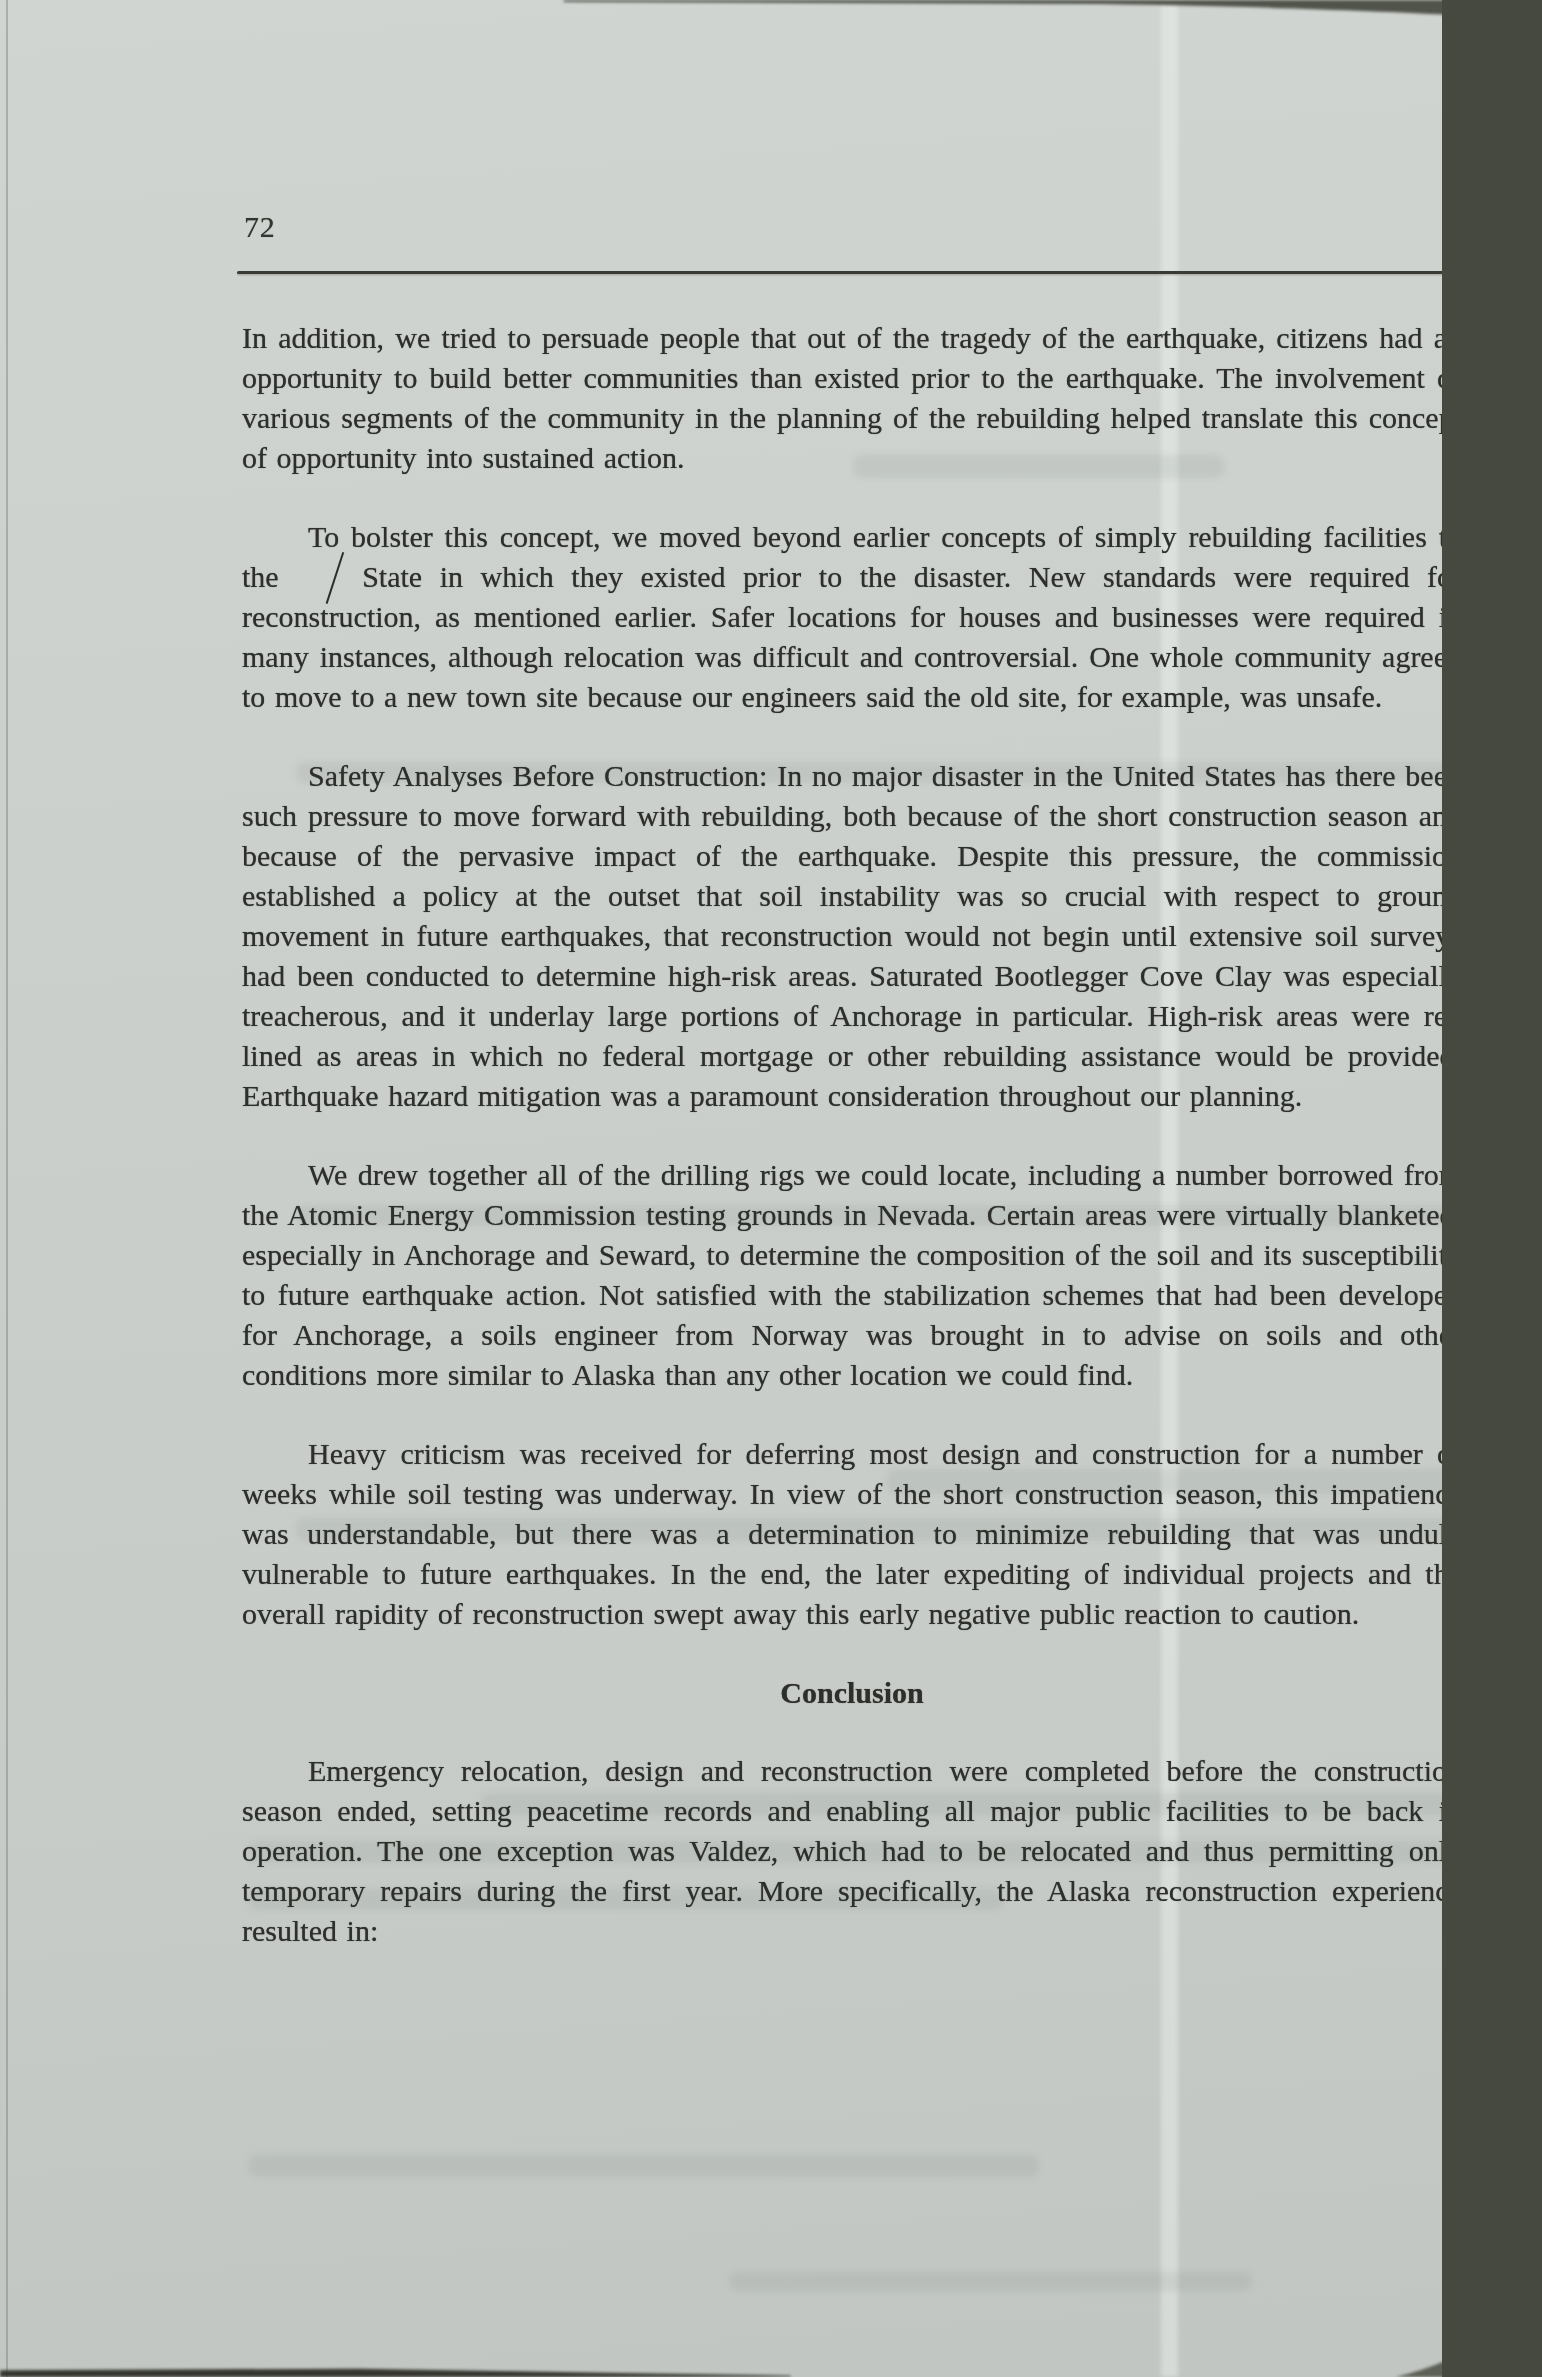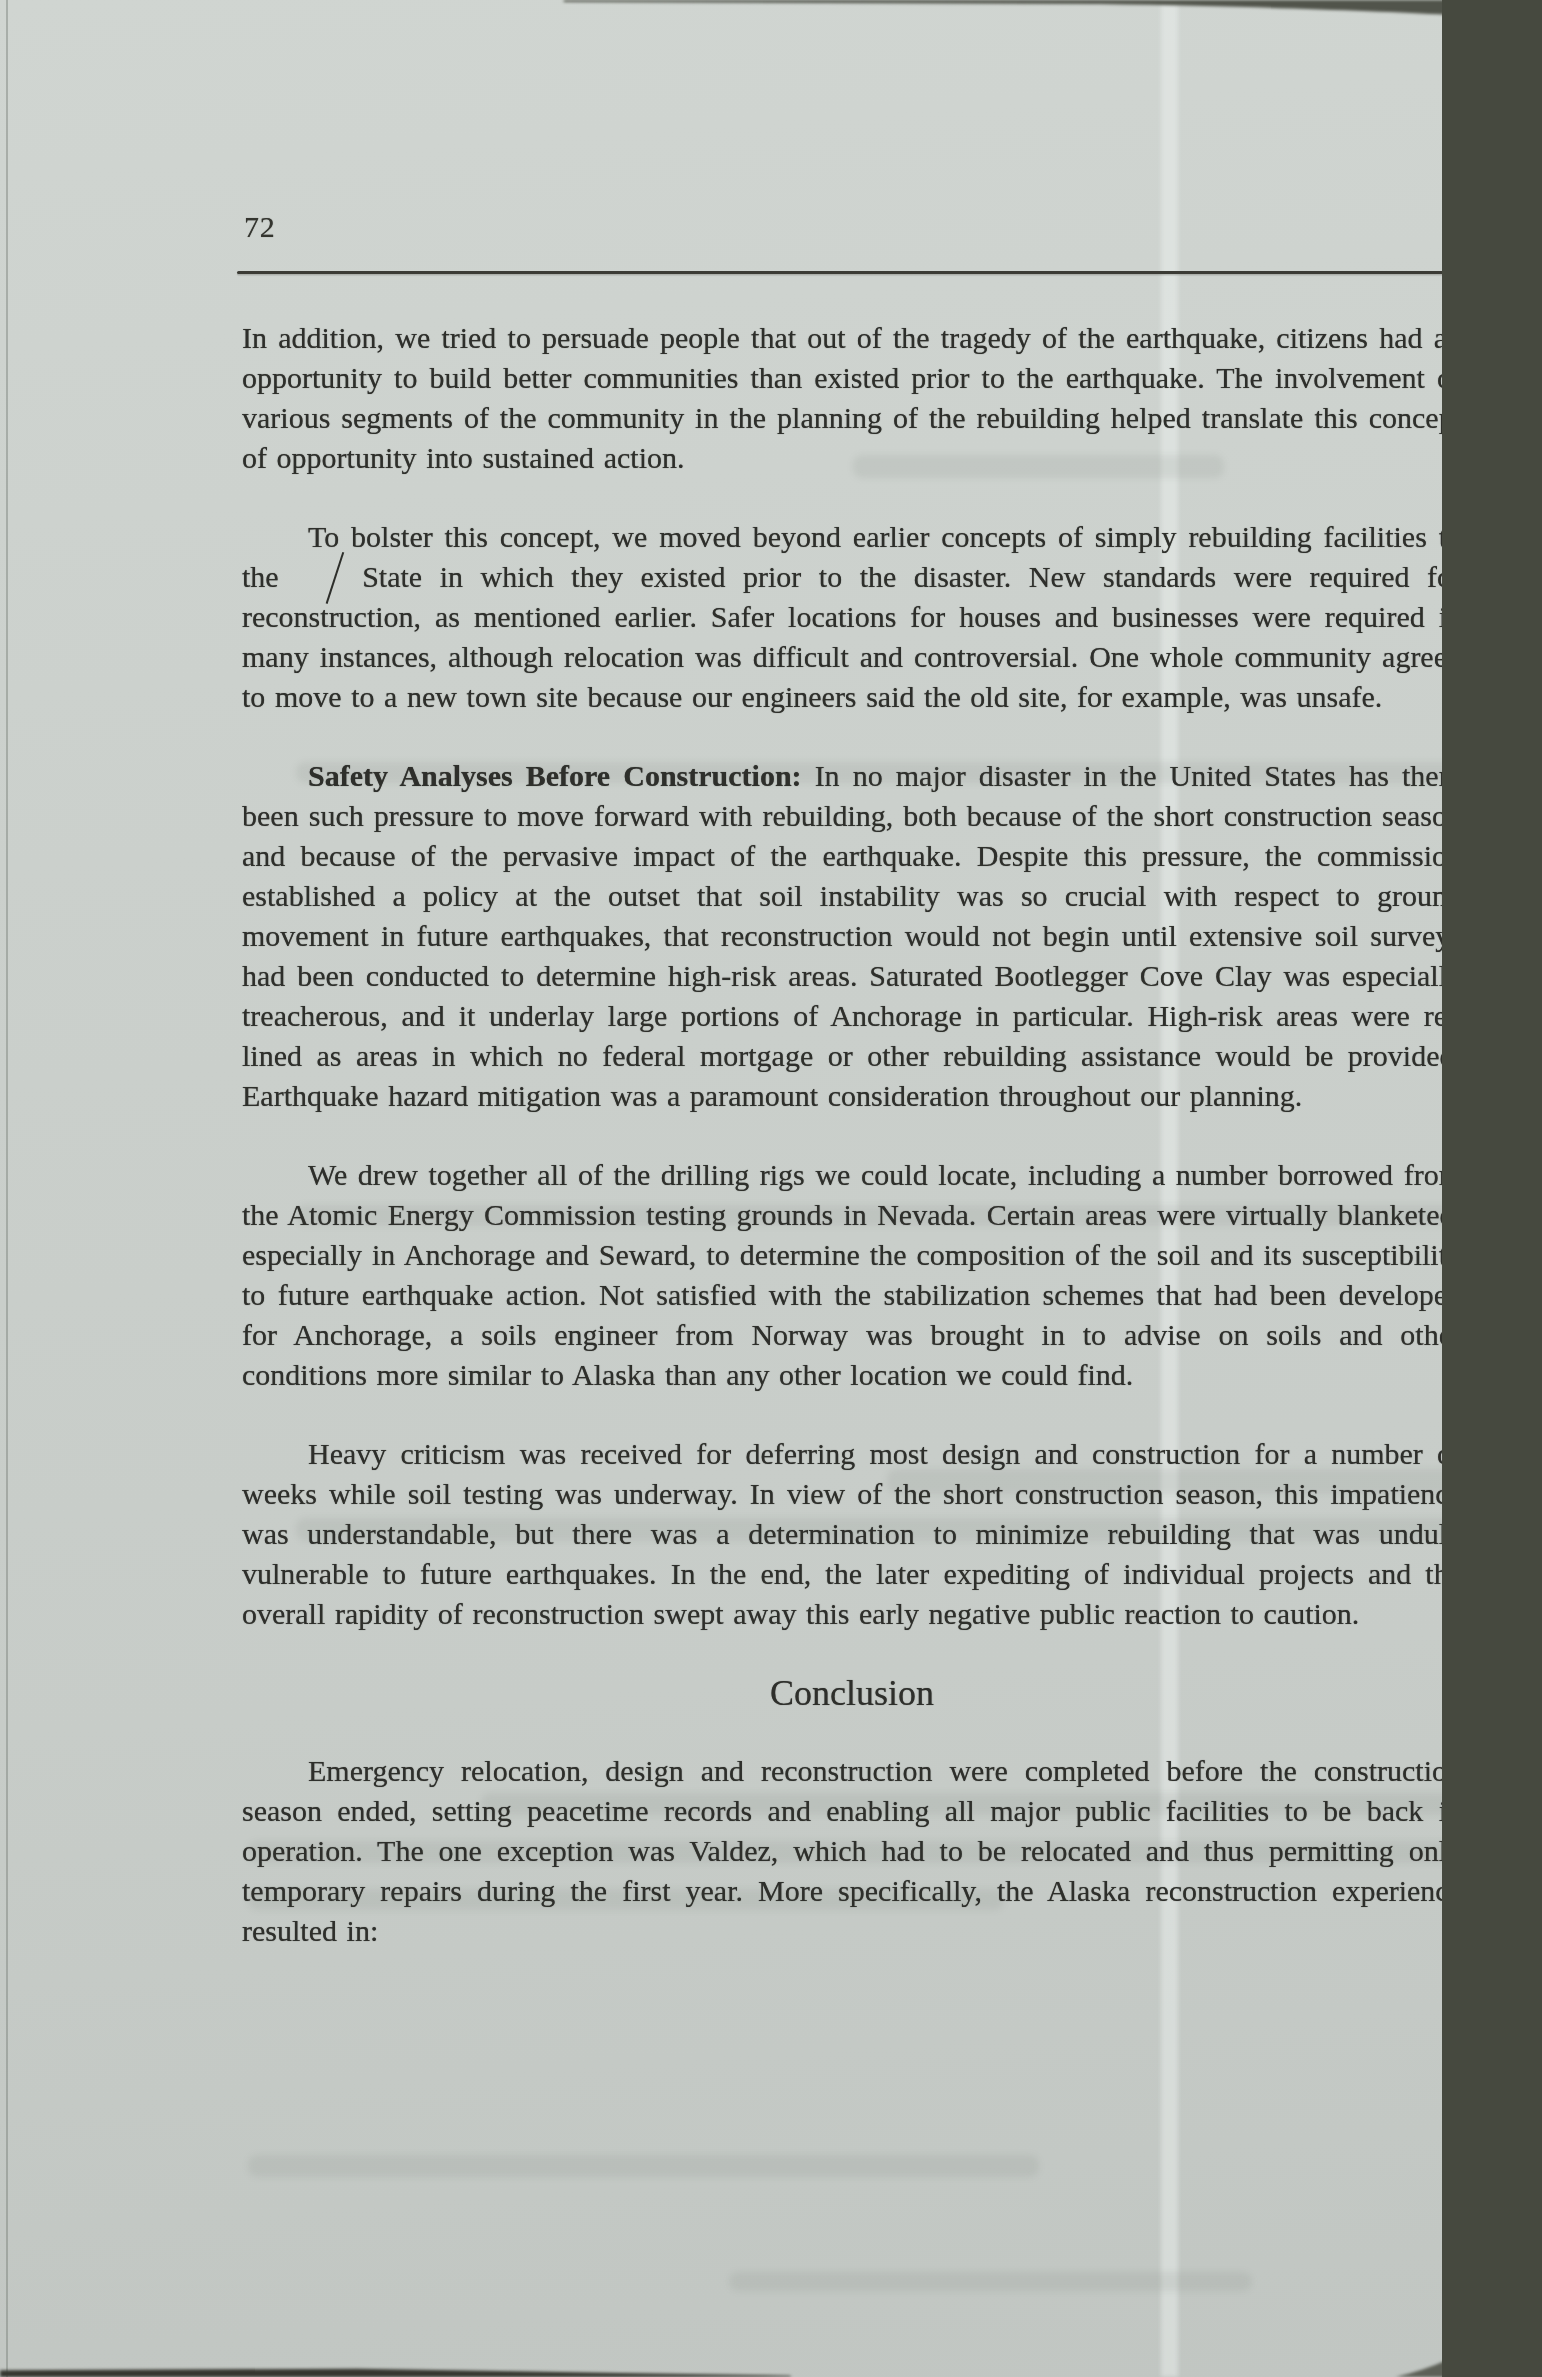--- a/index.html
+++ b/index.html
@@ -98,27 +98,27 @@
     text-align: justify;
     color: #2e2f2b;
     word-spacing: 2.1px;
     text-shadow: 0 0 0.9px rgba(46,47,43,0.75);
   }
   .text-block p {
     margin: 0 0 39px 0;
     text-indent: 66px;
   }
   .text-block p.no-indent { text-indent: 0; }
-  .bold-lead { font-weight: 700; }
+  .bold-lead { font-weight: 400; }
   .conclusion-heading {
     margin: 34px 0 38px 0;
     text-align: center;
     text-indent: 0;
-    font-size: 36px;
-    font-weight: 400;
+    font-size: 30px;
+    font-weight: 700;
     color: #2e2f2b;
   }
   .slashed {
     position: relative;
     display: inline-block;
   }
   .slashed::after {
     content: "";
     position: absolute;
     left: 46%; top: -16%;

